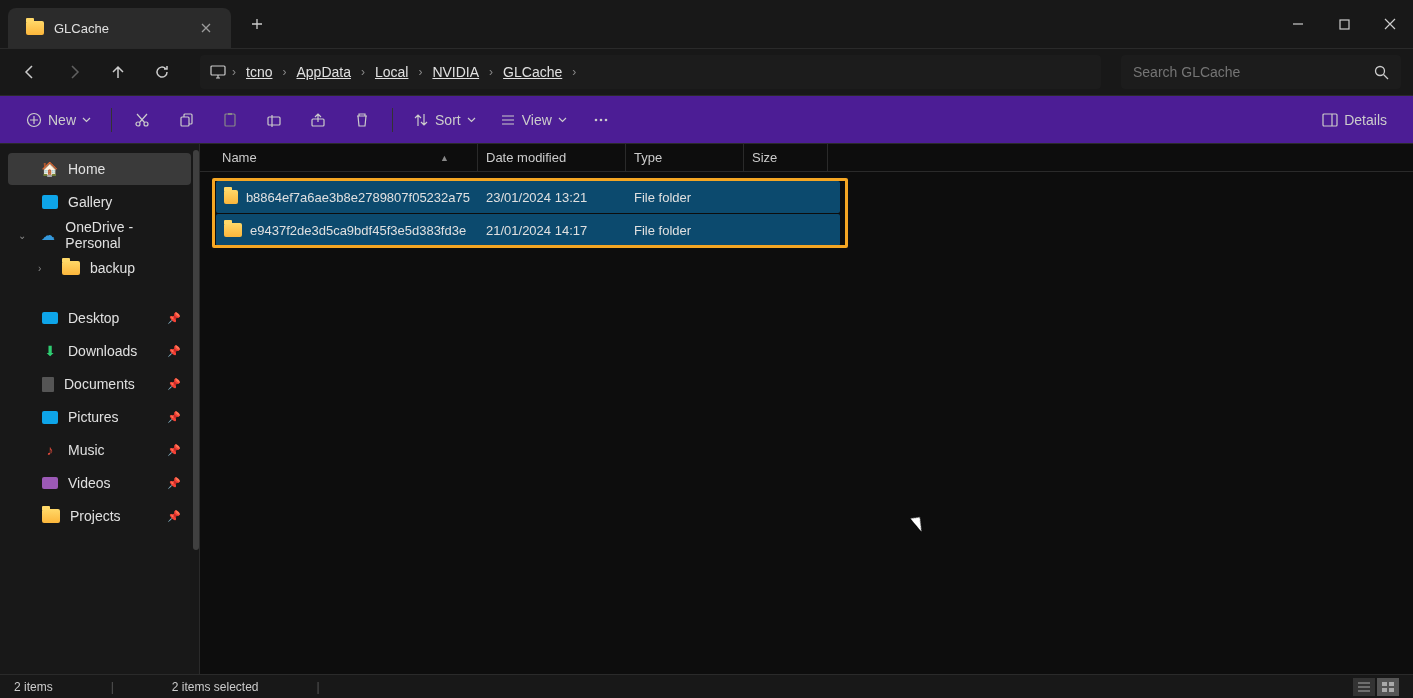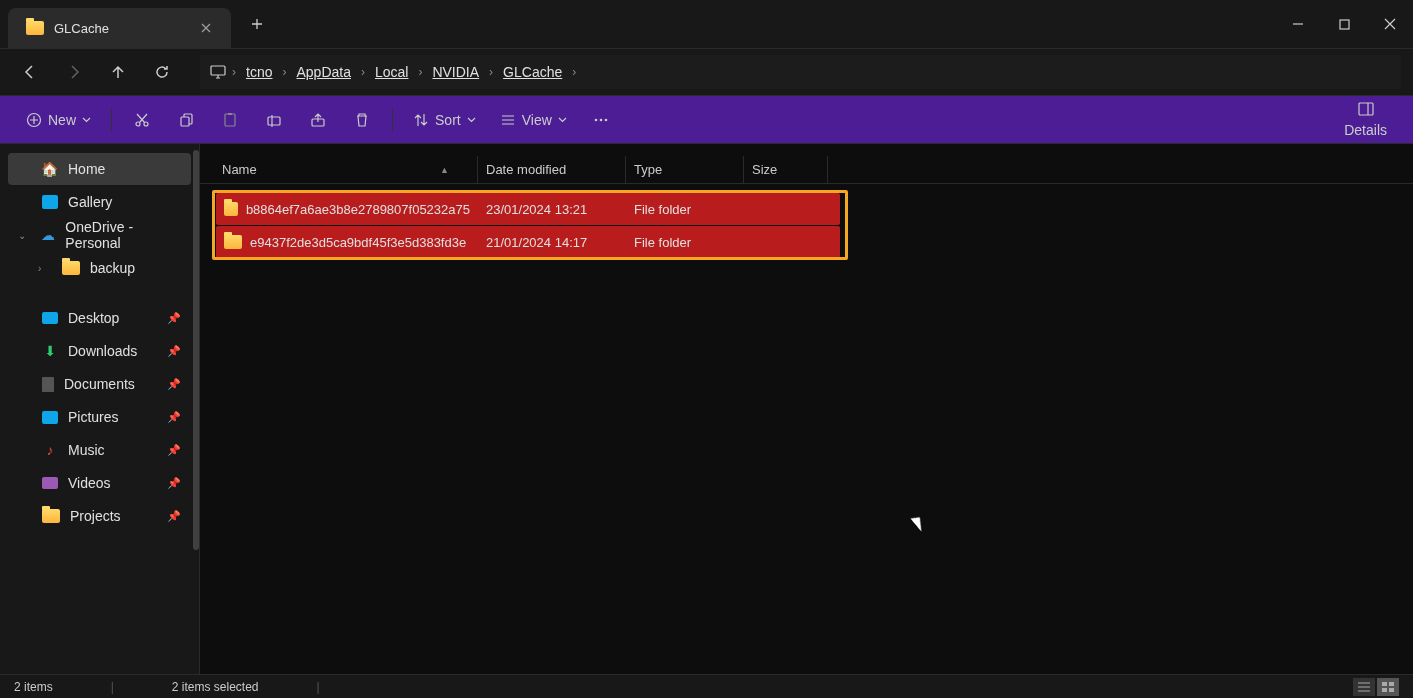--- a/index.html
+++ b/index.html
@@ -22,48 +22,48 @@
 .bc-item { cursor: pointer; padding: 2px 4px; text-decoration: underline; }
 .bc-sep { color: #888; font-size: 12px; }
 .search { width: 280px; height: 34px; background: #1c1c1c; border-radius: 4px; display: flex; align-items: center; padding: 0 12px; margin-left: 12px; }
 .search input { background: transparent; border: none; outline: none; color: #ccc; font-size: 14px; flex: 1; }
 
 
 .toolbar { height: 48px; background: #4c1d95; display: flex; align-items: center; padding: 0 16px; gap: 4px; border-bottom: 1px solid #2a2a2a; }
 .tb-btn { height: 36px; display: flex; align-items: center; justify-content: center; padding: 0 10px; cursor: pointer; border-radius: 4px; color: #ccc; font-size: 14px; gap: 6px; }
 .tb-btn.icon-only { width: 40px; padding: 0; }
 .tb-sep { width: 1px; height: 24px; background: #333; margin: 0 6px; }
-.tb-right { margin-left: auto; flex-direction: column; }
+.tb-right { margin-left: auto; }
 
 
 .main { flex: 1; display: flex; overflow: hidden; }
 
 
 .sidebar { width: 200px; background: #181818; border-right: 1px solid #2a2a2a; padding: 8px 4px; overflow-y: auto; position: relative; }
 .sb-item { display: flex; align-items: center; gap: 10px; height: 32px; padding: 0 10px; cursor: pointer; border-radius: 4px; font-size: 14px; margin: 1px 4px; }
 .sb-item.selected { background: #3a3a3a; }
 .sb-item .expand { width: 14px; font-size: 10px; color: #888; }
 .sb-item .pin { margin-left: auto; color: #666; font-size: 11px; }
 .sb-gap { height: 16px; }
 .sb-item.indent { padding-left: 30px; }
 .sb-scrollbar { position: absolute; right: 0; top: 6px; width: 6px; height: 400px; background: #404040; border-radius: 3px; }
 
 
 .content { flex: 1; background: #0d0d0d; display: flex; flex-direction: column; position: relative; }
-.col-headers { display: flex; height: 28px; border-bottom: 1px solid #2a2a2a; font-size: 13px; color: #ccc; padding-left: 14px; margin-top: 12px; }
+.col-headers { display: flex; height: 28px; border-bottom: 1px solid #2a2a2a; font-size: 13px; color: #ccc; padding-left: 14px; }
 .col { display: flex; align-items: center; padding: 0 8px; border-right: 1px solid #2a2a2a; }
 .col-name { width: 264px; }
 .col-date { width: 148px; }
 .col-type { width: 118px; }
 .col-size { width: 84px; }
 .sort-ind { margin-left: auto; font-size: 9px; color: #888; margin-right: 20px; }
 
 .rows-wrap { position: relative; padding-top: 8px; }
 .highlight-box { position: absolute; left: 12px; top: 6px; width: 636px; height: 70px; border: 3px solid #f5a623; pointer-events: none; z-index: 5; border-radius: 2px; }
-.row { display: flex; height: 32px; font-size: 13px; background: #b91c1c; margin: 1px 12px 1px 16px; border-radius: 2px; width: 624px; }
+.row { display: flex; height: 32px; font-size: 13px; background: #0c4a6e; margin: 1px 12px 1px 16px; border-radius: 2px; width: 624px; }
 .row .cell { padding: 0 8px; display: flex; align-items: center; gap: 8px; }
 .cell-name { width: 262px; }
 .cell-date { width: 148px; }
 .cell-type { width: 118px; }
 .cell-size { width: 84px; }
 
 
 .statusbar { height: 24px; background: #181818; border-top: 1px solid #2a2a2a; display: flex; align-items: center; padding: 0 14px; font-size: 12px; color: #ccc; gap: 48px; }
 .statusbar .sep { margin: 0 10px; color: #555; }
 .view-toggle { margin-left: auto; display: flex; gap: 2px; }
@@ -150,20 +150,29 @@
     <span class="bc-sep">›</span>
     <span class="bc-item">AppData</span>
     <span class="bc-sep">›</span>
     <span class="bc-item">Local</span>
     <span class="bc-sep">›</span>
     <span class="bc-item">NVIDIA</span>
     <span class="bc-sep">›</span>
     <span class="bc-item">GLCache</span>
     <span class="bc-sep">›</span>
   </div>
+  <div class="search">
+    <input type="text" placeholder="Search GLCache" style="">
+    <span>
+        <svg width="15" height="15" viewBox="0 0 15 15">
+          <circle cx="6" cy="6" r="4.5" fill="none" stroke="#ccc" stroke-width="1.3"></circle>
+          <path d="M9.5 9.5 L14 14" stroke="#ccc" stroke-width="1.3"></path>
+        </svg>
+      </span>
+  </div>
 </div>
 
 <div class="toolbar">
   <div class="tb-btn">
     <svg width="16" height="16" viewBox="0 0 16 16">
         <circle cx="8" cy="8" r="6.5" fill="none" stroke="#ccc" stroke-width="1.2"></circle>
         <path d="M8 4 V12 M4 8 H12" stroke="#ccc" stroke-width="1.2"></path>
       </svg>
     <span>New</span>
     <svg width="9" height="6" viewBox="0 0 9 6">

